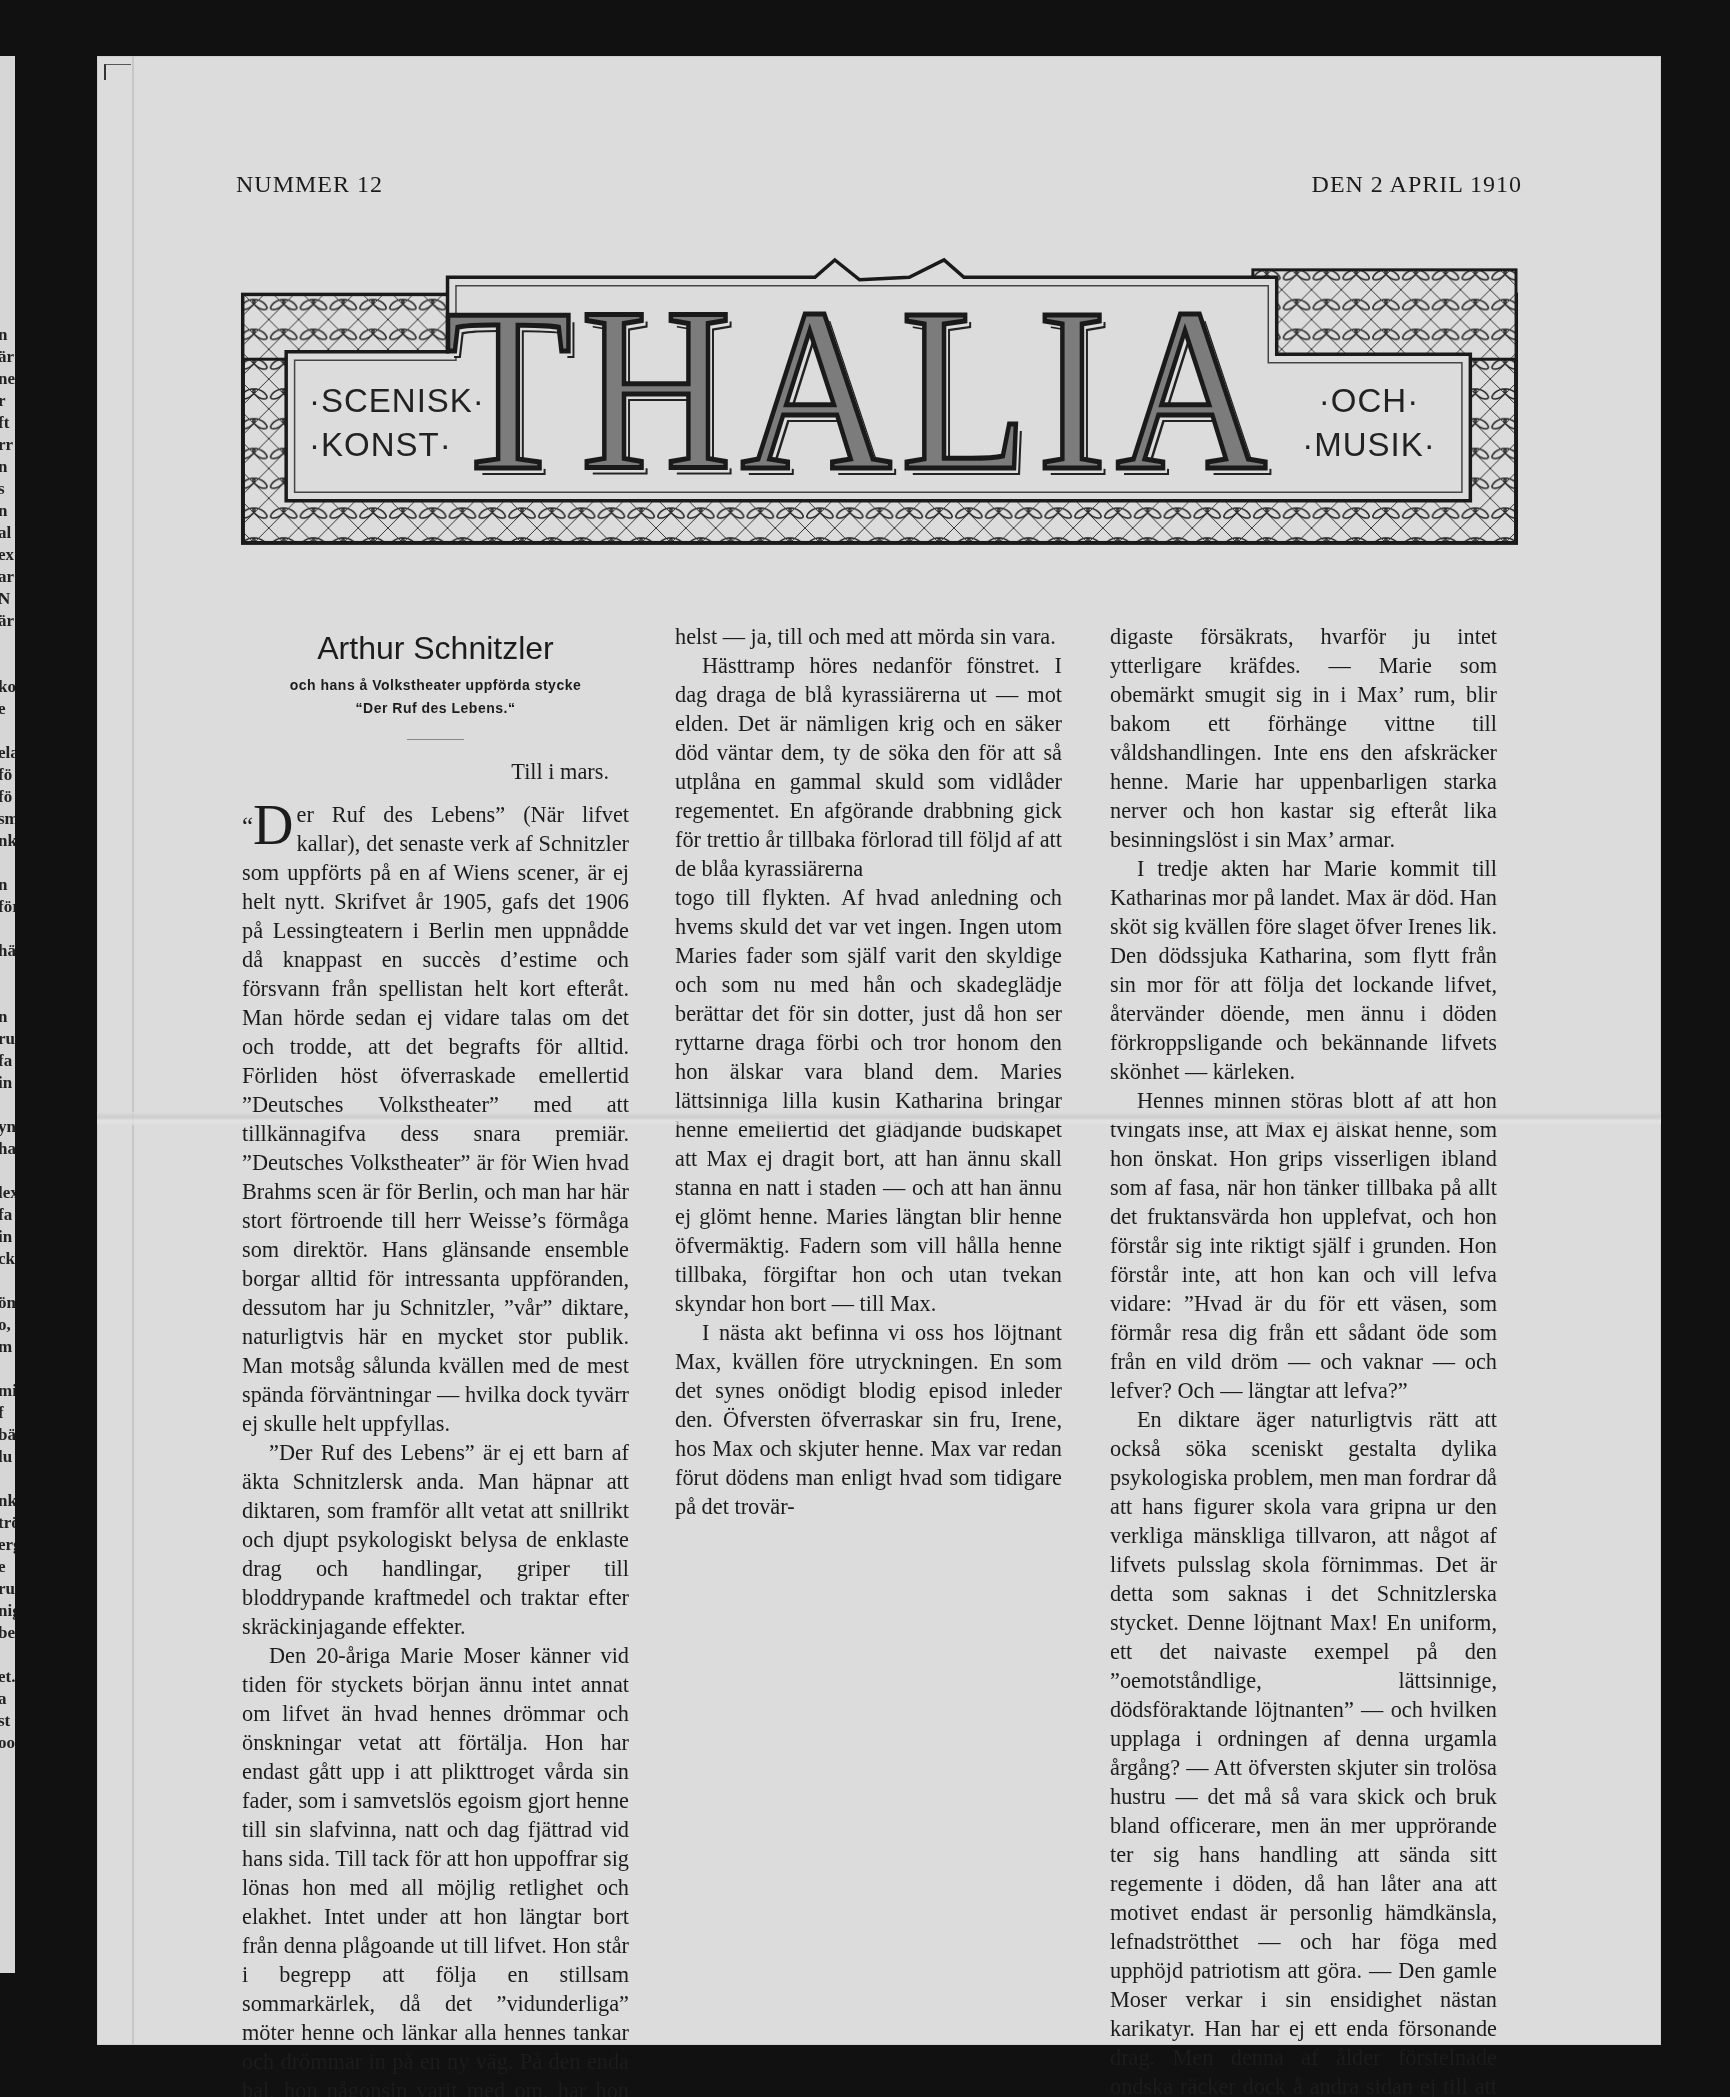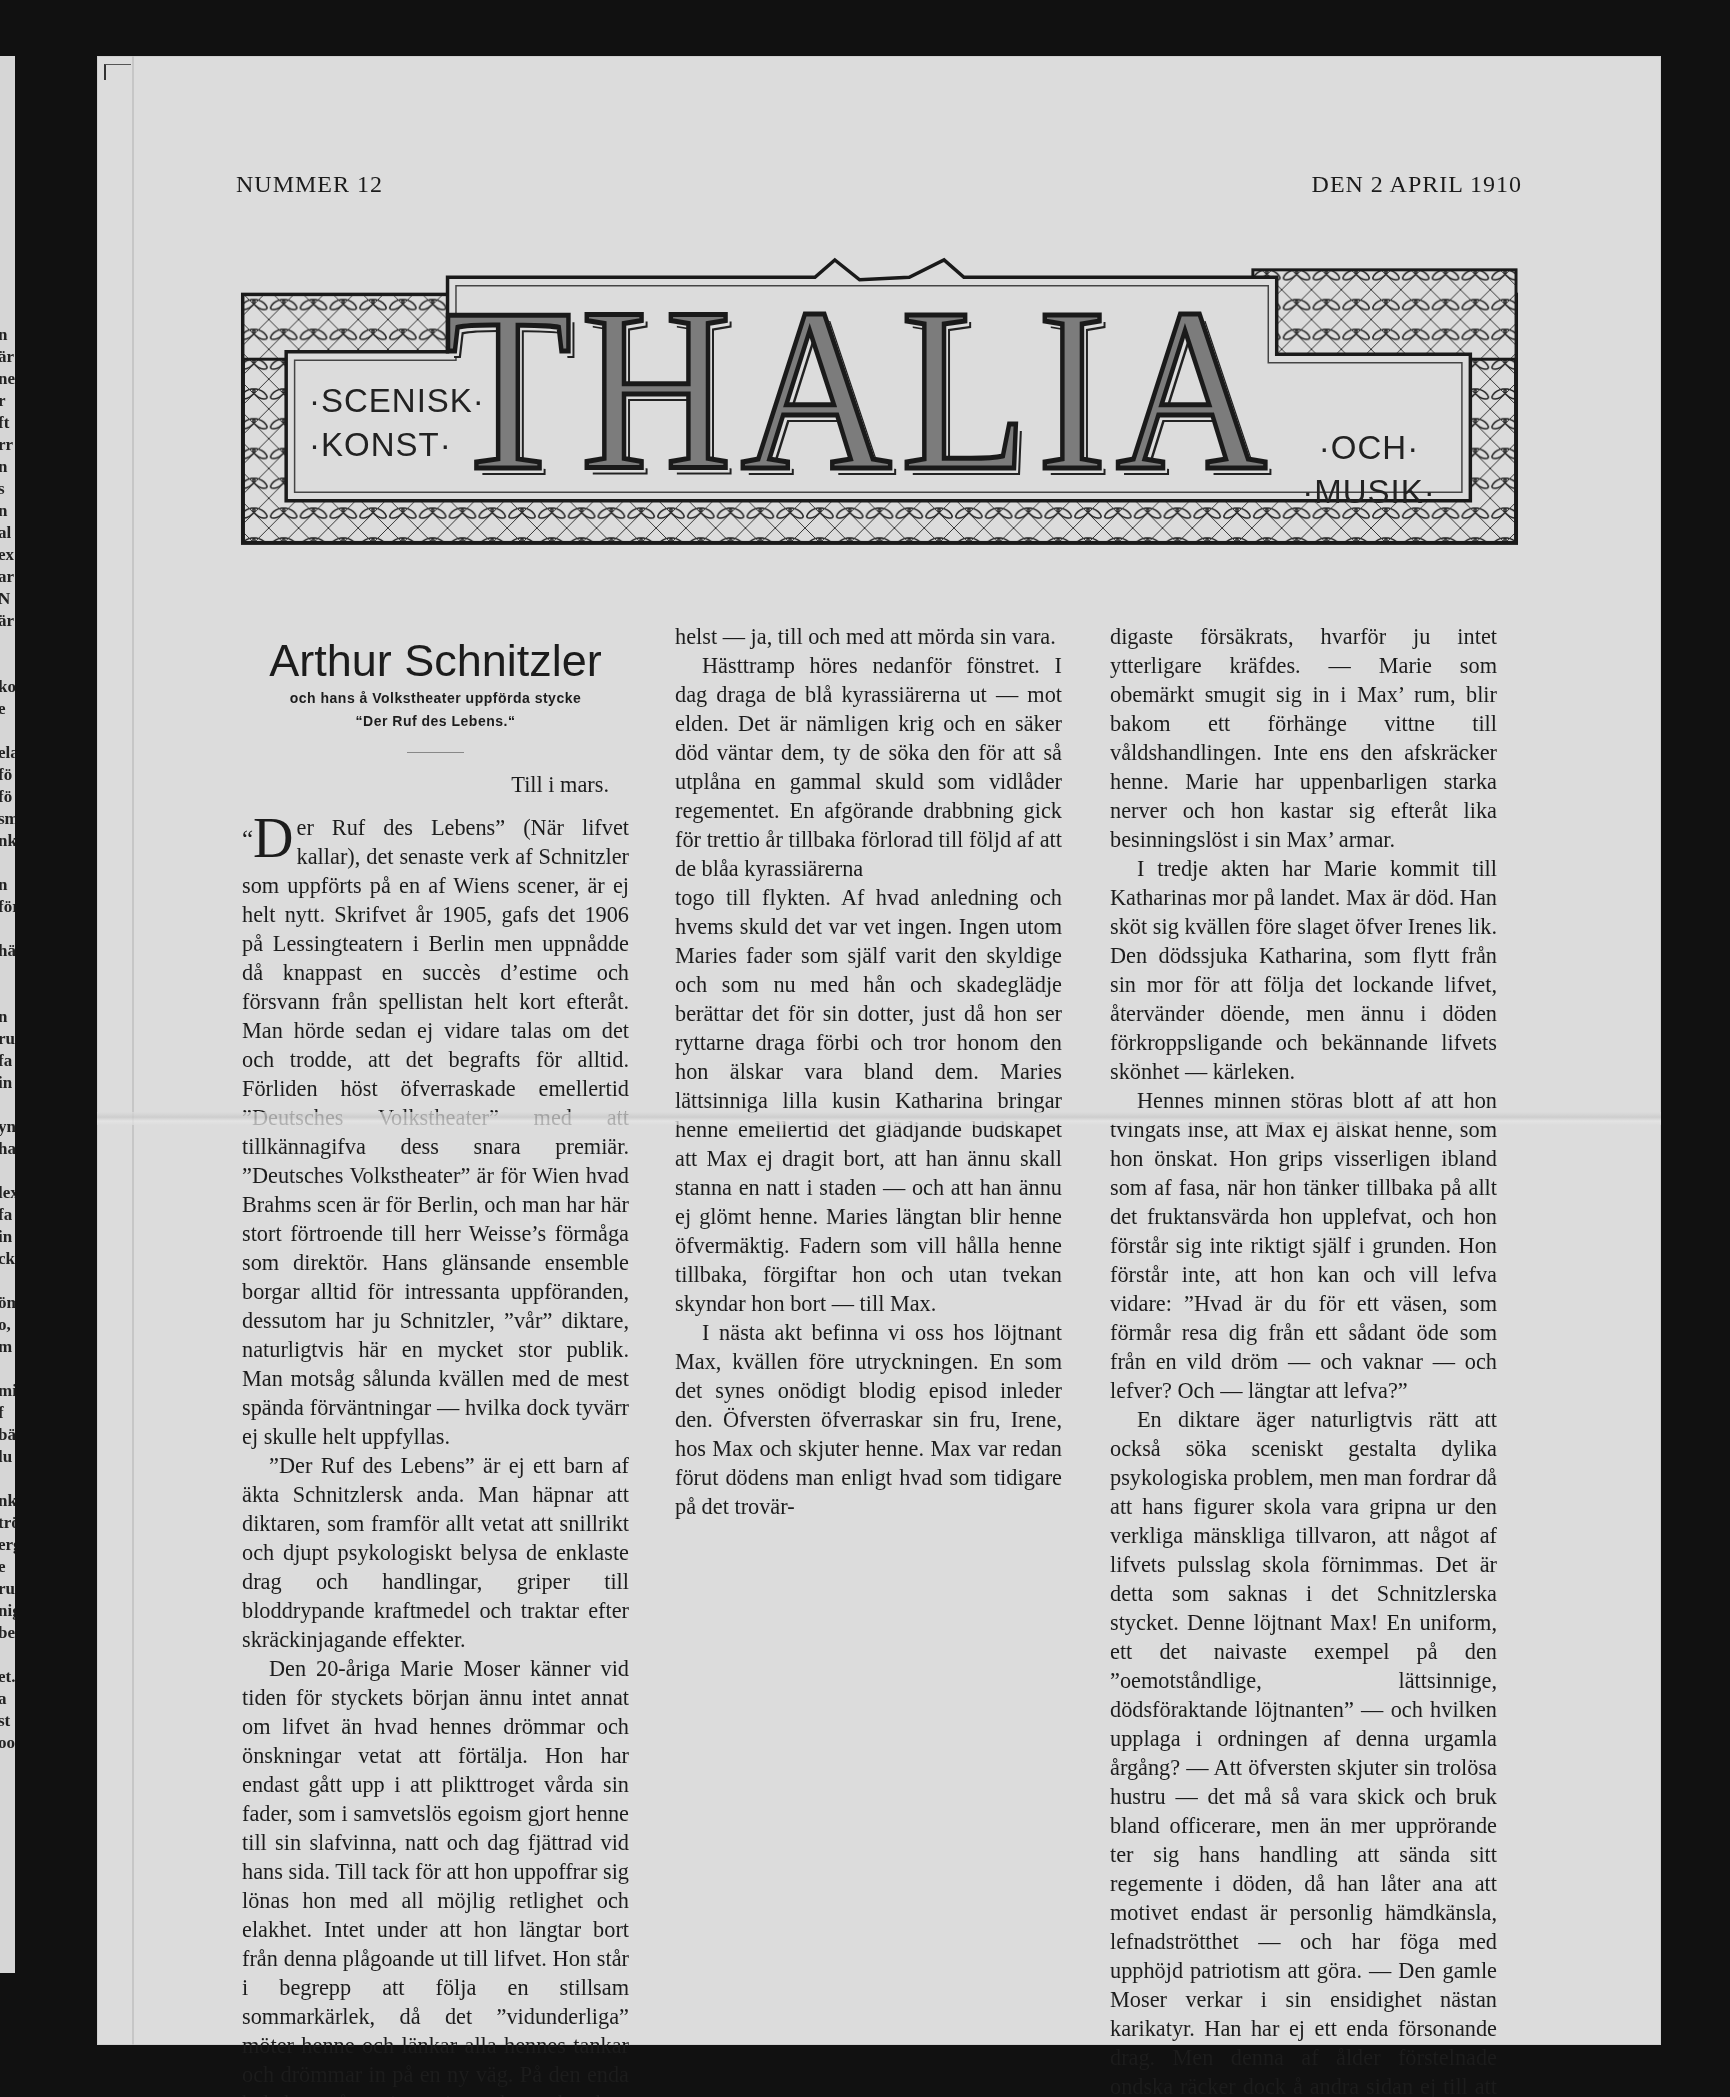--- a/index.html
+++ b/index.html
@@ -44,21 +44,21 @@
   .masthead {
     position: absolute; left: 142px; top: 174px; width: 1281px; height: 318px;
   }
   .masthead svg { position: absolute; left: 0; top: 0; }
   .mast-side {
     position: absolute; font-family: "Liberation Sans", sans-serif;
     font-size: 33px; line-height: 44px; text-align: center; color: #222;
     letter-spacing: 1px; font-stretch: condensed;
   }
   .mast-left { left: 70px; top: 149px; width: 129px; }
-  .mast-right { left: 1063px; top: 149px; width: 134px; margin-top: 47px; }
+  .mast-right { left: 1063px; top: 149px; width: 134px; }
   .mast-title {
     position: absolute; left: 179px; top: 55px; width: 884px; text-align: center;
     font-family: "Liberation Serif", serif; font-size: 209px; line-height: 209px;
     letter-spacing: 9px; color: #7c7c7c;
     -webkit-text-stroke: 4.5px #1a1a1a;
     text-shadow: 4px 4px 0 #dcdcdc, 6px 6px 0 #222;
     transform: scaleY(1.12);
   }
 
   
@@ -67,21 +67,21 @@
     font-size: 22.3px; line-height: 29px; text-align: justify;
   }
   .col p { margin: 0; text-indent: 0; }
   .col p.indent { text-indent: 27px; }
   .col-1 { left: 145px; }
   .col-2 { left: 578px; }
   .col-3 { left: 1013px; }
 
   .headline {
     text-align: center; font-family: "Liberation Sans", sans-serif;
-    font-size: 45px; line-height: 40px; margin: 19px 0 6px; font-stretch: condensed;
+    font-size: 32px; line-height: 40px; margin: 6px 0 6px; font-stretch: condensed;
   }
   .subhead {
     text-align: center; font-family: "Liberation Sans", sans-serif; font-weight: bold;
     font-size: 14px; line-height: 23px; letter-spacing: 0.5px;
   }
   .rule { width: 57px; height: 1px; background: #888; margin: 19px auto 17px; }
   .dateline { text-align: right; padding-right: 20px; margin-bottom: 14px; }
   .dropcap {
     float: left; font-size: 56px; line-height: 45px; margin: 3px 3px 0 0;
     font-weight: normal;

